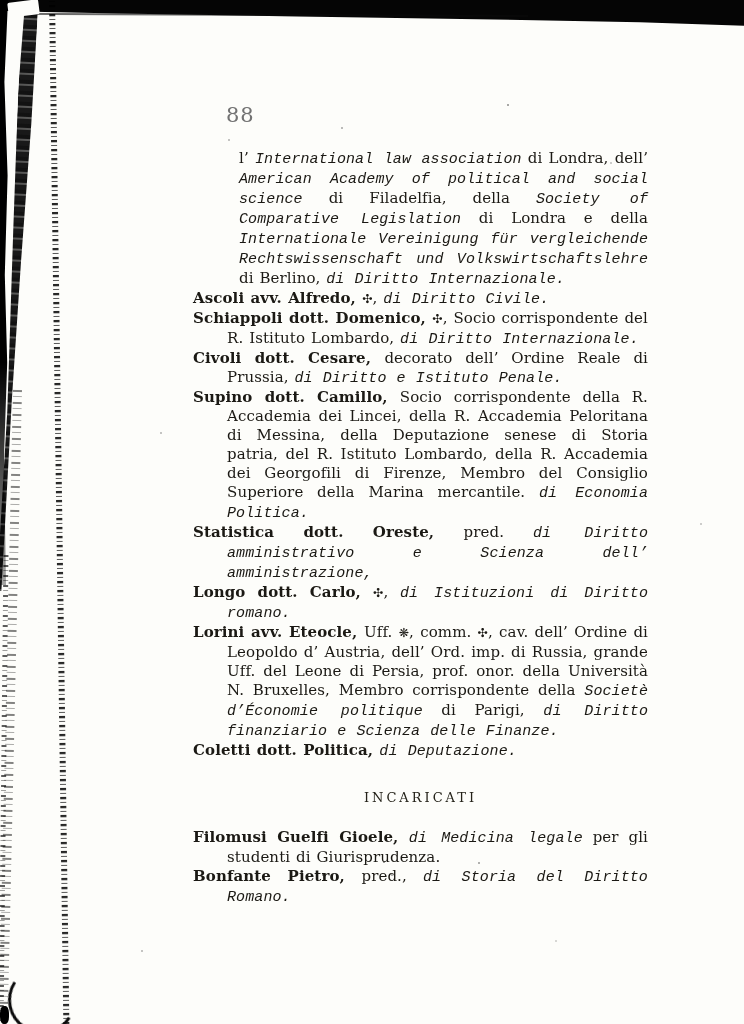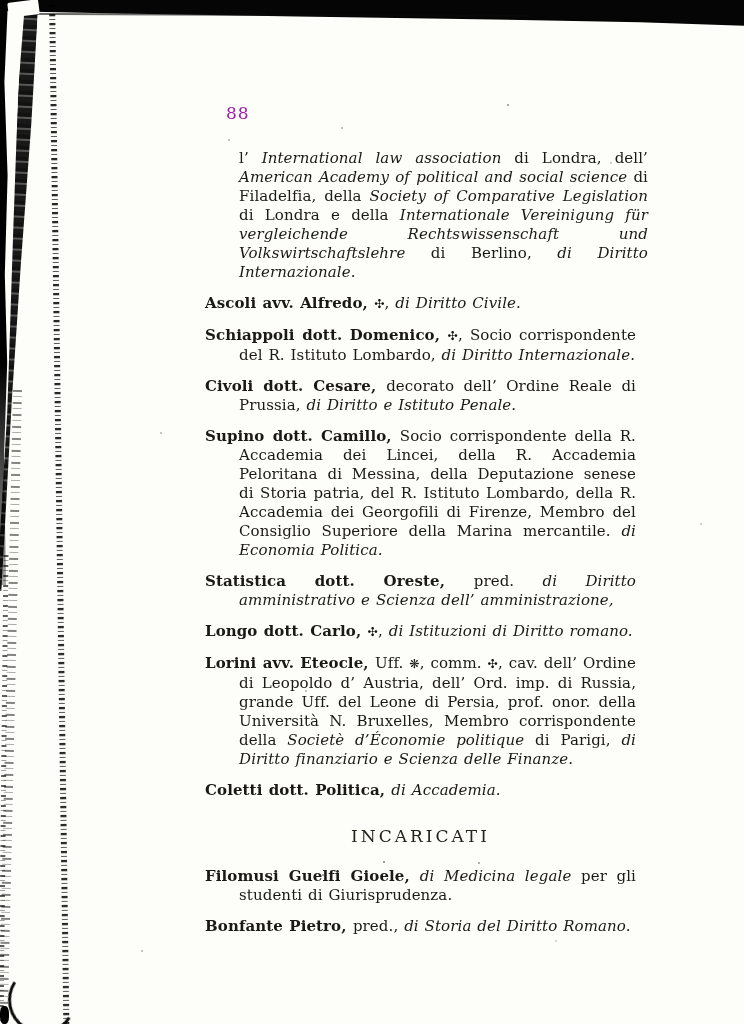--- a/index.html
+++ b/index.html
@@ -85,35 +85,35 @@
       322px 874px 0 0 rgba(0,0,0,.45),
       391px 874px 0 0 rgba(0,0,0,.4),
       478px 862px 0 0 rgba(0,0,0,.4),
       141px 950px 0 0 rgba(0,0,0,.3),
       555px 940px 0 0 rgba(0,0,0,.2);
   }
 
   
   .page-number{
     position:absolute;left:226px;top:103px;z-index:2;
-    font-size:17px;letter-spacing:1px;color:#a21caf;
+    font-size:21px;letter-spacing:1px;color:#737373;
   }
   .text-col{
     position:absolute;left:193px;top:149px;width:455px;z-index:2;
     color:#1b1914;font-size:15px;line-height:19px;
     text-align:justify;letter-spacing:.1px;word-spacing:1px;
   }
   .intro{margin:0 0 0 46px;}
-  .entry{margin:12px;padding-left:34px;text-indent:-34px;}
+  .entry{margin:0;padding-left:34px;text-indent:-34px;}
   .sg-b{font-weight:700;}
-  .sg-i{font-style:italic;}
+  .sg-i{font-style:italic;font-family:Liberation Mono, monospace;}
   .sg-sym{font-family:"DejaVu Sans", sans-serif;font-size:.82em;}
   .section-heading{
     margin:27px 0 21px;text-align:center;
-    font-size:17px;letter-spacing:3px;color:#242219;font-weight:400;
+    font-size:13px;letter-spacing:3px;color:#242219;font-weight:400;
   }
 </style>
 </head>
 <body>
 
 <div class="page">
 
   <div class="top-band"></div>
   <div class="band-underline"></div>
   <div class="corner-notch"></div>
@@ -132,21 +132,21 @@
     <p class="intro"><span class="sg-r">l’ </span><span class="sg-i">International law association</span><span class="sg-r"> di Londra, dell’ </span><span class="sg-i">American Academy of political and social science</span><span class="sg-r"> di Filadelfia, della </span><span class="sg-i">Society of Comparative Legislation</span><span class="sg-r"> di Londra e della </span><span class="sg-i">Internationale Vereinigung für vergleichende Rechtswissenschaft und Volkswirtschaftslehre</span><span class="sg-r"> di Berlino, </span><span class="sg-i">di Diritto Internazionale.</span></p>
 
     <div>
         <p class="entry"><span class="sg-b">Ascoli avv. Alfredo, </span><span class="sg-sym">✣</span><span class="sg-r">, </span><span class="sg-i">di Diritto Civile.</span></p>
         <p class="entry"><span class="sg-b">Schiappoli dott. Domenico, </span><span class="sg-sym">✣</span><span class="sg-r">, Socio corrispondente del R. Istituto Lombardo, </span><span class="sg-i">di Diritto Internazionale.</span></p>
         <p class="entry"><span class="sg-b">Civoli dott. Cesare, </span><span class="sg-r">decorato dell’ Ordine Reale di Prussia, </span><span class="sg-i">di Diritto e Istituto Penale.</span></p>
         <p class="entry"><span class="sg-b">Supino dott. Camillo, </span><span class="sg-r">Socio corrispondente della R. Accademia dei Lincei, della R. Accademia Peloritana di Messina, della Deputazione senese di Storia patria, del R. Istituto Lombardo, della R. Accademia dei Georgofili di Firenze, Membro del Consiglio Superiore della Marina mercantile. </span><span class="sg-i">di Economia Politica.</span></p>
         <p class="entry"><span class="sg-b">Statistica dott. Oreste, </span><span class="sg-r">pred. </span><span class="sg-i">di Diritto amministrativo e Scienza dell’ amministrazione,</span></p>
         <p class="entry"><span class="sg-b">Longo dott. Carlo, </span><span class="sg-sym">✣</span><span class="sg-r">, </span><span class="sg-i">di Istituzioni di Diritto romano.</span></p>
         <p class="entry"><span class="sg-b">Lorini avv. Eteocle, </span><span class="sg-r">Uff. </span><span class="sg-sym">❋</span><span class="sg-r">, comm. </span><span class="sg-sym">✣</span><span class="sg-r">, cav. dell’ Ordine di Leopoldo d’ Austria, dell’ Ord. imp. di Russia, grande Uff. del Leone di Persia, prof. onor. della Università N. Bruxelles, Membro corrispondente della </span><span class="sg-i">Societè d’Économie politique</span><span class="sg-r"> di Parigi, </span><span class="sg-i">di Diritto finanziario e Scienza delle Finanze.</span></p>
-        <p class="entry"><span class="sg-b">Coletti dott. Politica, </span><span class="sg-i">di Accademia.</span></p>
+        <p class="entry"><span class="sg-b">Coletti dott. Politica, </span><span class="sg-i">di Deputazione.</span></p>
       </div>
 
     <p class="section-heading">INCARICATI</p>
 
     <div>
         <p class="entry"><span class="sg-b">Filomusi Guelfi Gioele, </span><span class="sg-i">di Medicina legale</span><span class="sg-r"> per gli studenti di Giurisprudenza.</span></p>
         <p class="entry"><span class="sg-b">Bonfante Pietro, </span><span class="sg-r">pred., </span><span class="sg-i">di Storia del Diritto Romano.</span></p>
       </div>
   </div>
 

